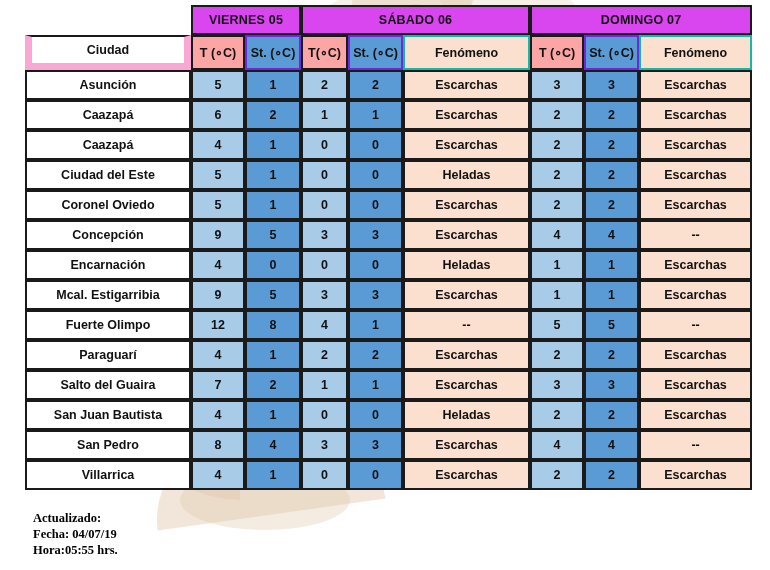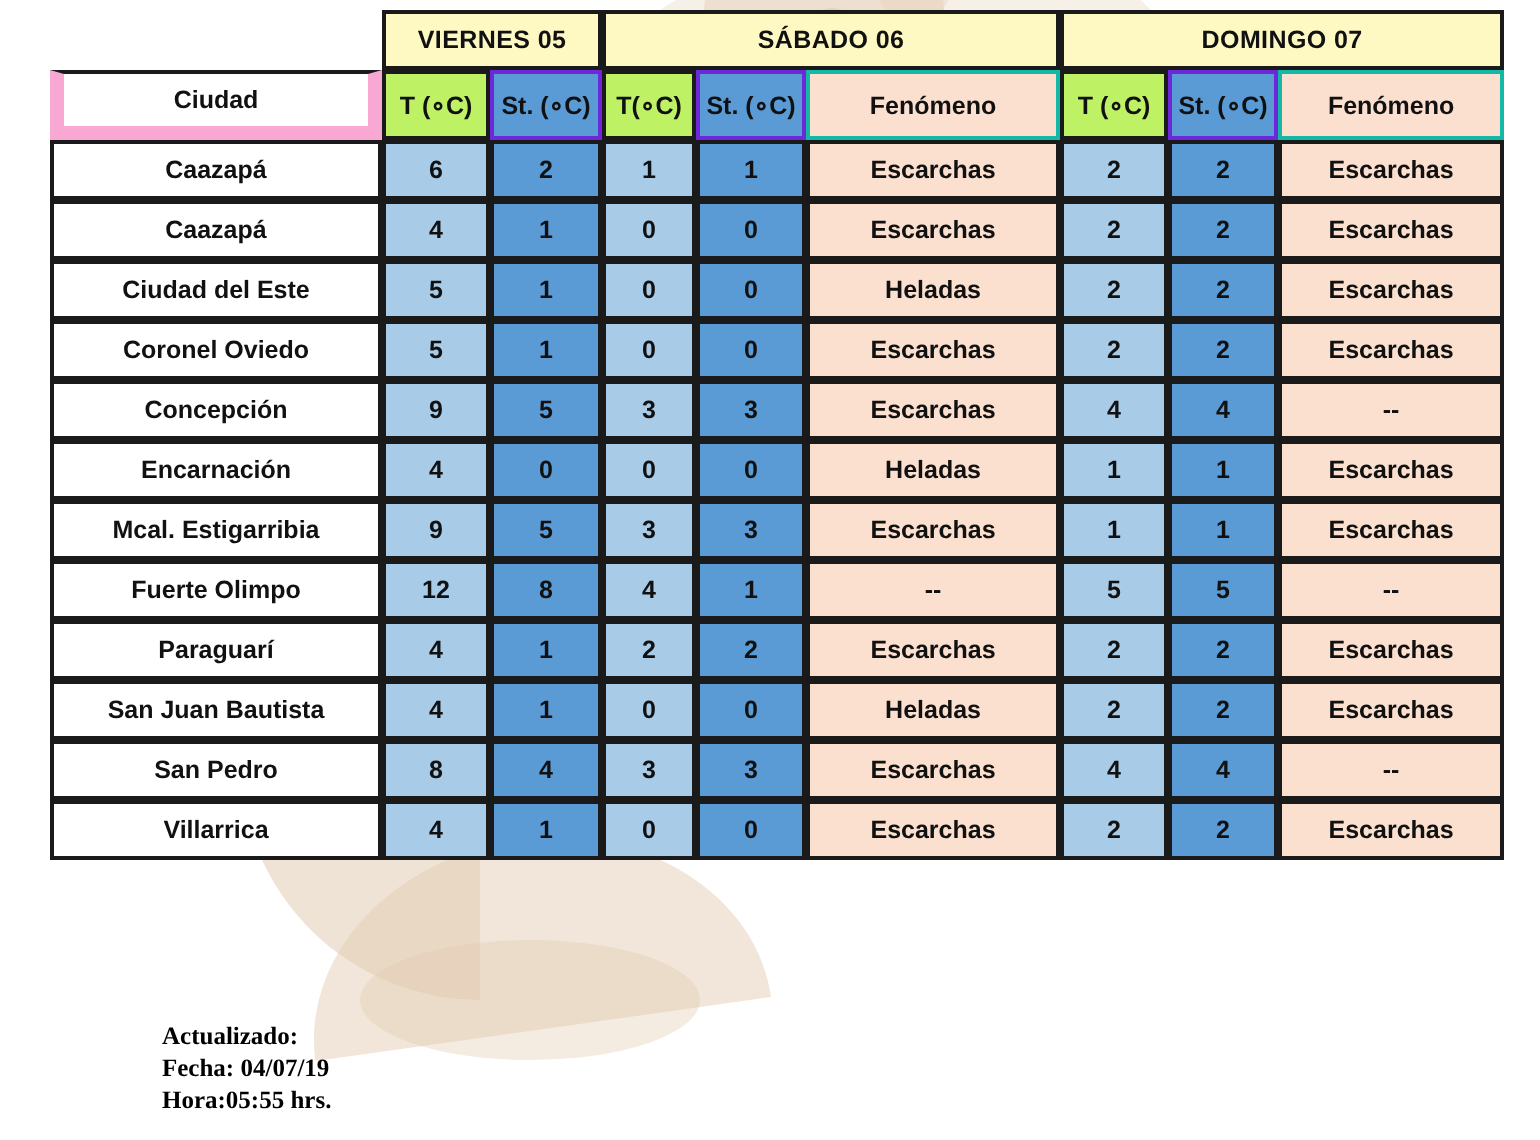--- a/index.html
+++ b/index.html
@@ -50,37 +50,37 @@
     height: 26px;
     line-height: 26px;
     overflow: hidden;
     white-space: nowrap;
   }
 
   
   .dayspacer { height: 42px; border: none; background: transparent; }
   .dayhdr {
     height: 42px; line-height: 42px;
-    background: #fef9c3;
+    background: #d946ef;
     border: 2px solid #1a1a1a;
     font-size: 17px;
     font-weight: bold;
     letter-spacing: .2px;
     color: #000;
   }
 
   
   .ciudadhdr {
     background: #ffffff;
     border: 7px solid #f9a8d4;
     border-top: 2px solid #1a1a1a;
     font-size: 13px;
     height: 28px; line-height: 28px;
   }
-  .h-t   { background: #bef264; border: 2px solid #1a1a1a; height: 28px; line-height: 28px; }
+  .h-t   { background: #fca5a5; border: 2px solid #1a1a1a; height: 28px; line-height: 28px; }
   .h-st  { background: #5b9bd5; border: 2px solid #6d28d9; height: 28px; line-height: 28px; }
   .h-fen { background: #fbe0cf; border: 2px solid #14b8a6; height: 28px; line-height: 28px; }
 
   
   .c-city {
     background: #ffffff;
     border: 2px solid #1a1a1a;
     text-align: left;
     padding-left: 7px;
     font-size: 12.5px;
@@ -98,21 +98,20 @@
   #footer {
     position: absolute;
     left: 33px;
     top: 510px;
     z-index: 3;
     font-family: "Liberation Serif", serif;
     font-weight: bold;
     font-size: 12.5px;
     line-height: 16px;
     color: #000;
-    margin-left: 48px;
   }
   #footer div { white-space: nowrap; }
 </style>
 </head>
 <body>
 
 <div id="page">
 
   <div id="wm-layer">
     <div class="wm wm-blob wm-ellipse" style="left:352px;top:-42px;width:120px;height:96px;opacity:.45;"></div>
@@ -160,20 +159,31 @@
       <th class="h-st">St. (∘C)</th>
       <th class="h-fen">Fenómeno</th>
       <th class="h-t">T (∘C)</th>
       <th class="h-st">St. (∘C)</th>
       <th class="h-fen">Fenómeno</th>
     </tr>
 
     </tbody>
       <tbody id="rows-body">
         <tr>
+          <td class="c-city">Asunción</td>
+          <td class="c-t">5</td>
+          <td class="c-st">1</td>
+          <td class="c-t">2</td>
+          <td class="c-st">2</td>
+          <td class="c-fen">Escarchas</td>
+          <td class="c-t">3</td>
+          <td class="c-st">3</td>
+          <td class="c-fen">Escarchas</td>
+        </tr>
+        <tr>
           <td class="c-city">Caazapá</td>
           <td class="c-t">6</td>
           <td class="c-st">2</td>
           <td class="c-t">1</td>
           <td class="c-st">1</td>
           <td class="c-fen">Escarchas</td>
           <td class="c-t">2</td>
           <td class="c-st">2</td>
           <td class="c-fen">Escarchas</td>
         </tr>
@@ -256,20 +266,31 @@
         </tr>
         <tr>
           <td class="c-city">Paraguarí</td>
           <td class="c-t">4</td>
           <td class="c-st">1</td>
           <td class="c-t">2</td>
           <td class="c-st">2</td>
           <td class="c-fen">Escarchas</td>
           <td class="c-t">2</td>
           <td class="c-st">2</td>
+          <td class="c-fen">Escarchas</td>
+        </tr>
+        <tr>
+          <td class="c-city">Salto del Guaira</td>
+          <td class="c-t">7</td>
+          <td class="c-st">2</td>
+          <td class="c-t">1</td>
+          <td class="c-st">1</td>
+          <td class="c-fen">Escarchas</td>
+          <td class="c-t">3</td>
+          <td class="c-st">3</td>
           <td class="c-fen">Escarchas</td>
         </tr>
         <tr>
           <td class="c-city">San Juan Bautista</td>
           <td class="c-t">4</td>
           <td class="c-st">1</td>
           <td class="c-t">0</td>
           <td class="c-st">0</td>
           <td class="c-fen">Heladas</td>
           <td class="c-t">2</td>

